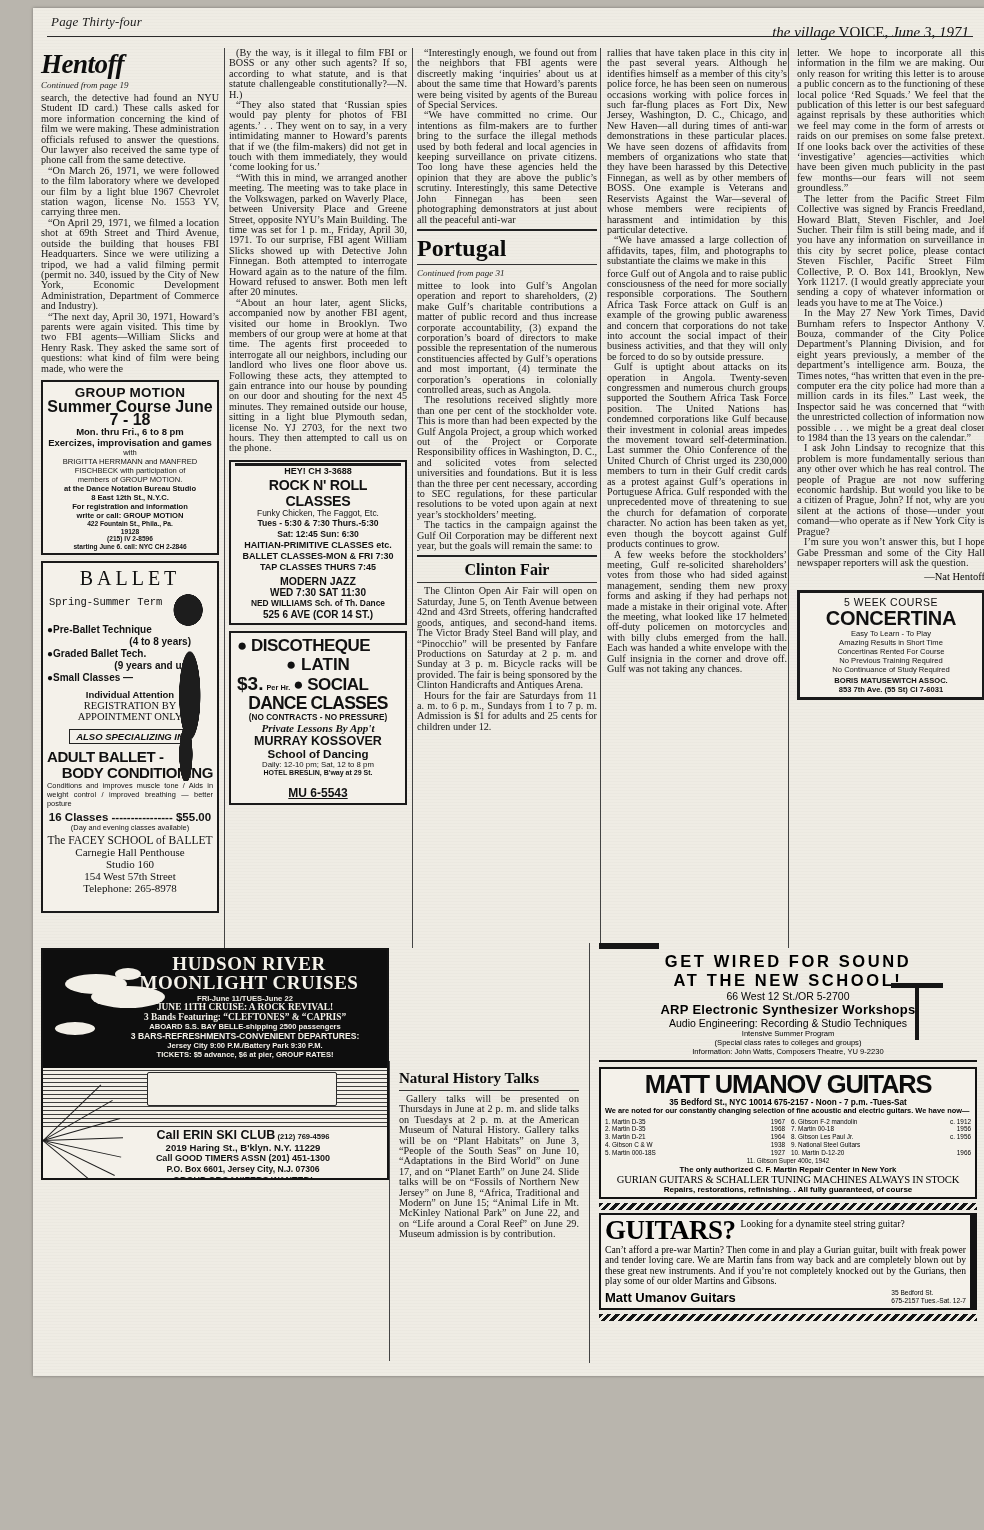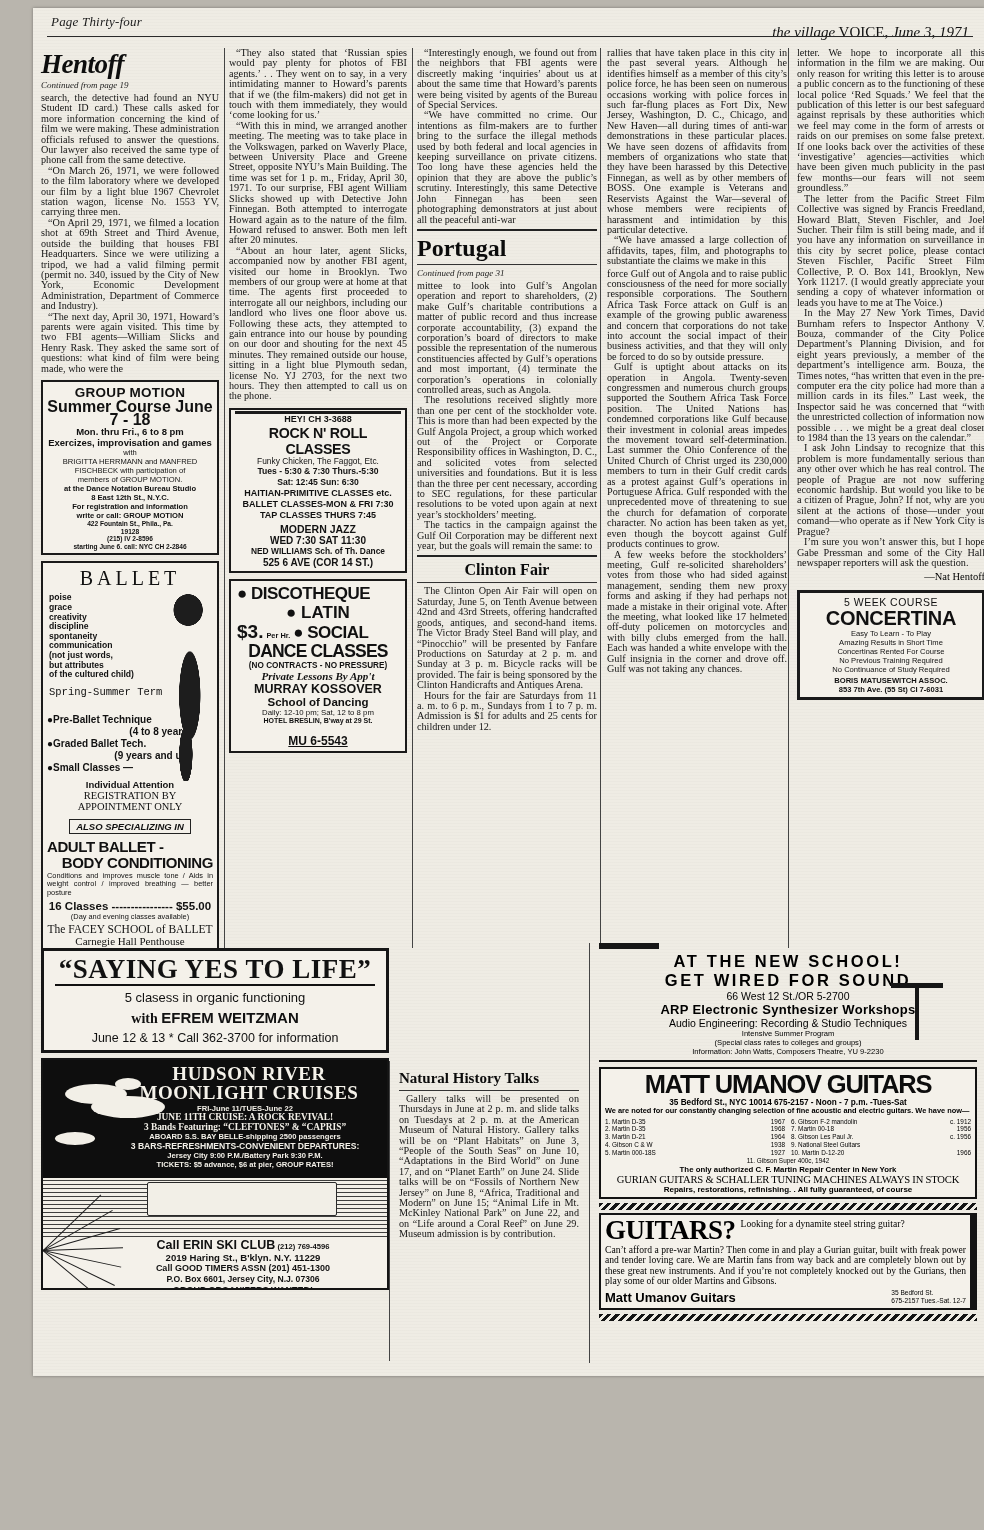--- a/index.html
+++ b/index.html
@@ -261,31 +261,20 @@
         <div class="t4 bold">write or call: GROUP MOTION</div>
         <div class="t5 bold">422 Fountain St., Phila., Pa.</div>
         <div class="t5 bold">19128</div>
         <div class="t5 bold">(215) IV 2-8596</div>
         <div class="t5 bold">starting June 6. call: NYC CH 2-2846</div>
       </div>
 
       <div class="ad ballet-box">
         <div class="ballet-title">BALLET</div>
         <div class="ballet-sil"></div>
-        <div class="ballet-list">
-          <div>poise</div>
-          <div>grace</div>
-          <div>creativity</div>
-          <div>discipline</div>
-          <div>spontaneity</div>
-          <div>communication</div>
-          <div>(not just words,</div>
-          <div>but attributes</div>
-          <div>of the cultured child)</div>
-        </div>
         <div class="serif" style="font-size:10.5px;margin:6px 0 16px 2px;font-family:Liberation Mono, monospace;">Spring-Summer Term</div>
         <div style="font-family:'Liberation Sans',sans-serif;font-weight:bold;font-size:10px;line-height:12px;">
           <div>●Pre-Ballet Technique</div>
           <div style="text-align:right;padding-right:22px;">(4 to 8 years)</div>
           <div>●Graded Ballet Tech.</div>
           <div style="text-align:right;padding-right:22px;">(9 years and up)</div>
           <div>●Small Classes —</div>
         </div>
         <div class="center" style="font-family:'Liberation Sans',sans-serif;font-weight:bold;font-size:9.5px;margin-top:5px;">Individual Attention</div>
         <div class="center serif" style="font-size:10.5px;">REGISTRATION BY</div>
@@ -301,20 +290,21 @@
         <div class="center serif" style="font-size:11.5px;margin-top:2px;">The FACEY SCHOOL of BALLET</div>
         <div class="center serif" style="font-size:11px;">Carnegie Hall Penthouse</div>
         <div class="center serif" style="font-size:11px;">Studio 160</div>
         <div class="center serif" style="font-size:11px;">154 West 57th Street</div>
         <div class="center serif" style="font-size:11px;">Telephone: 265-8978</div>
       </div>
     </div>
 
     <div class="col">
       <div class="body-text">
+        <p>(By the way, is it illegal to film FBI or BOSS or any other such agents? If so, according to what statute, and is that statute challengeable constitutionally?—N. H.)</p>
         <p>“They also stated that ‘Russian spies would pay plenty for photos of FBI agents.’ . . They went on to say, in a very intimidating manner to Howard’s parents that if we (the film-makers) did not get in touch with them immediately, they would ‘come looking for us.’</p>
         <p>“With this in mind, we arranged another meeting. The meeting was to take place in the Volkswagen, parked on Waverly Place, between University Place and Greene Street, opposite NYU’s Main Building. The time was set for 1 p. m., Friday, April 30, 1971. To our surprise, FBI agent William Slicks showed up with Detective John Finnegan. Both attempted to interrogate Howard again as to the nature of the film. Howard refused to answer. Both men left after 20 minutes.</p>
         <p>“About an hour later, agent Slicks, accompanied now by another FBI agent, visited our home in Brooklyn. Two members of our group were at home at that time. The agents first proceeded to interrogate all our neighbors, including our landlord who lives one floor above us. Following these acts, they attempted to gain entrance into our house by pounding on our door and shouting for the next 45 minutes. They remained outside our house, sitting in a light blue Plymouth sedan, license No. YJ 2703, for the next two hours. They then attempted to call us on the phone.</p>
       </div>
 
       <div class="ad" style="padding-top:1px;">
         <div class="t3" style="font-size:9px;border-top:3px solid #1b1b1b;">HEY!   CH 3-3688</div>
         <div style="font-family:'Liberation Sans',sans-serif;font-weight:bold;font-size:14.2px;letter-spacing:-.3px;line-height:16px;">ROCK N' ROLL CLASSES</div>
         <div class="t4" style="font-size:8.4px;">Funky Chicken, The Faggot, Etc.</div>
         <div class="t3" style="font-size:8.6px;">Tues - 5:30 &amp; 7:30    Thurs.-5:30</div>
@@ -410,29 +400,20 @@
     <div class="vrule" style="left:183px;"></div>
     <div class="vrule" style="left:371px;"></div>
     <div class="vrule" style="left:559px;"></div>
     <div class="vrule" style="left:747px;"></div>
   </div>
 
   <div style="position:absolute;left:8px;top:935px;width:936px;height:430px;">
 
     <div style="position:absolute;left:0;top:0;width:348px;">
 
-      <div class="banner" style="padding:3px 2px 5px 2px;border-width:3px;">
-        <div class="saying-title">“SAYING YES TO LIFE”</div>
-        <div class="serif" style="font-size:13px;margin-top:4px;">5 clasess in organic functioning</div>
-        <div style="font-size:14px;margin-top:4px;font-family:'Liberation Serif',serif;">
-          <span class="bold">with</span>
-          <span style="font-family:'Liberation Sans',sans-serif;font-weight:bold;font-size:15px;">EFREM WEITZMAN</span>
-        </div>
-        <div class="serif" style="font-size:12.5px;margin-top:4px;">June 12 &amp; 13   *   Call 362-3700 for information</div>
-      </div>
 
       <div class="hudson">
         <div class="hudson-sky"></div>
         <div class="cloud" style="left:22px;top:24px;width:62px;height:20px;"></div>
         <div class="cloud" style="left:48px;top:36px;width:74px;height:22px;"></div>
         <div class="cloud" style="left:12px;top:72px;width:40px;height:13px;"></div>
         <div class="cloud" style="left:72px;top:18px;width:26px;height:12px;"></div>
         <div class="hudson-title">
           <div>HUDSON RIVER</div>
           <div>MOONLIGHT CRUISES</div>
@@ -477,22 +458,22 @@
         <p>Gallery talks will be presented on Thursdays in June at 2 p. m. and slide talks on Tuesdays at 2 p. m. at the American Museum of Natural History. Gallery talks will be on “Plant Habitats” on June 3, “People of the South Seas” on June 10, “Adaptations in the Bird World” on June 17, and on “Planet Earth” on June 24. Slide talks will be on “Fossils of Northern New Jersey” on June 8, “Africa, Traditional and Modern” on June 15; “Animal Life in Mt. McKinley National Park” on June 22, and on “Life around a Coral Reef” on June 29. Museum admission is by contribution.</p>
       </div>
     </div>
     <div class="vrule" style="position:absolute;left:348px;top:118px;height:300px;"></div>
     <div class="vrule" style="position:absolute;left:548px;top:0;height:420px;"></div>
 
     <div style="position:absolute;left:558px;top:0;width:378px;">
 
       <div class="gbar"></div>
       <div class="newschool" style="margin-top:-2px;border-top:0;">
+        <div class="hd">GET WIRED FOR SOUND</div>
         <div class="hd">AT THE NEW SCHOOL!</div>
-        <div class="hd">GET WIRED FOR SOUND</div>
         <div style="font-size:10.5px;">66 West 12 St./OR 5-2700</div>
         <div style="font-weight:bold;font-size:13px;letter-spacing:.3px;">ARP Electronic Synthesizer Workshops</div>
         <div style="font-size:10.5px;">Audio Engineering: Recording &amp; Studio Techniques</div>
         <div style="font-size:7.6px;">Intensive Summer Program</div>
         <div style="font-size:7.6px;">(Special class rates to colleges and groups)</div>
         <div style="font-size:7.6px;">Information: John Watts, Composers Theatre, YU 9-2230</div>
         <div class="nsbar"></div>
         <div class="nsstem"></div>
       </div>
 

